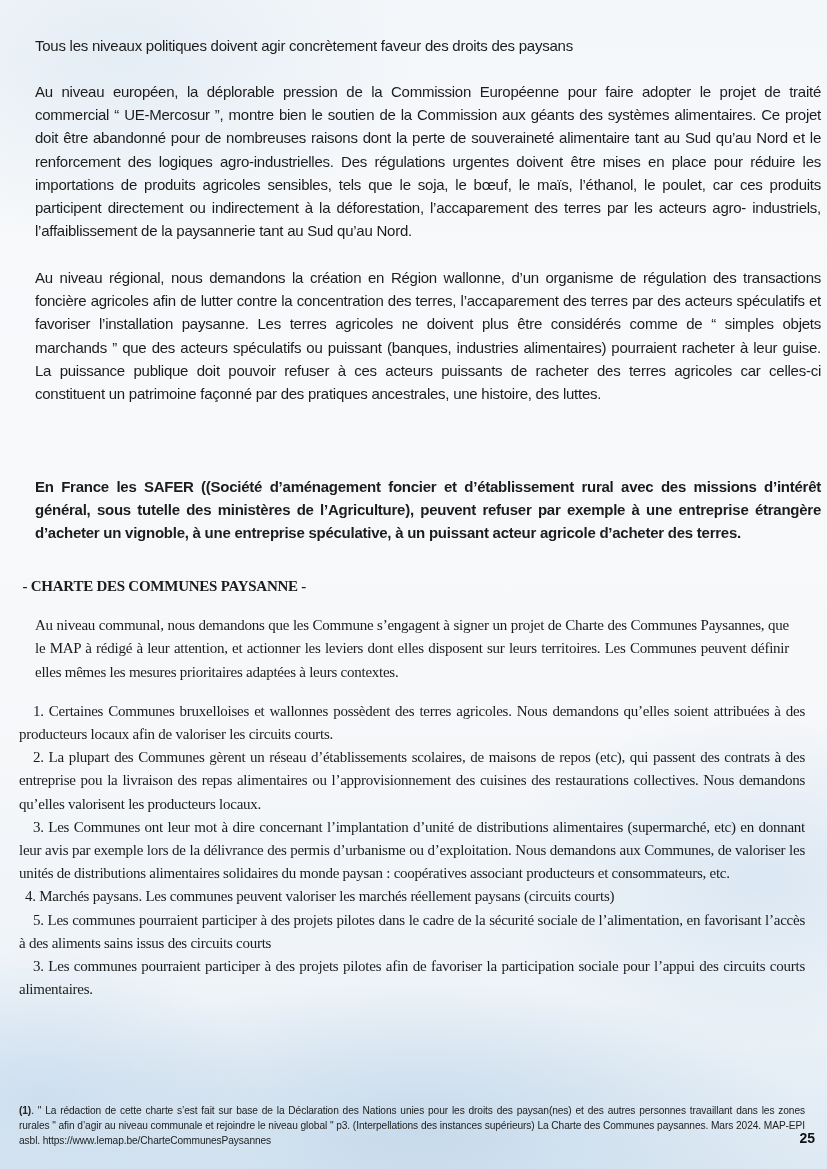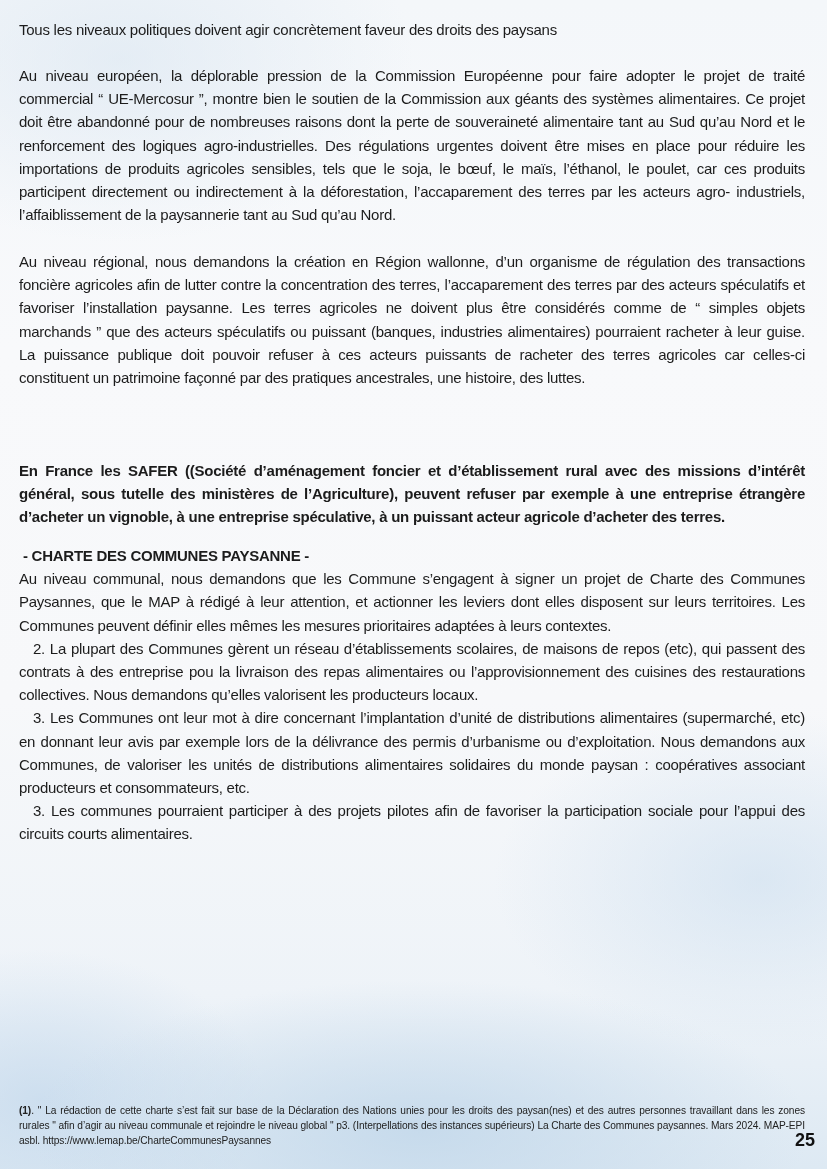--- a/index.html
+++ b/index.html
@@ -13,57 +13,60 @@
       linear-gradient(180deg, #f4f7fa 0%, #f8f9fb 30%, #f7f8fa 60%, #eef3f8 85%, #dde9f3 100%);
     color: #1c1c1c;
   }
   .page {
     position: absolute; left: 19px; top: 0; width: 786px;
     font-family: "Liberation Sans", sans-serif;
     font-size: 15px;
     line-height: 23.2px;
     letter-spacing: -0.25px;
   }
-  .p { margin: 0; text-align: justify; }
+  .p { margin: 16px; text-align: justify; }
   .intro { position: absolute; top: 18px; left: 0; width: 786px; text-align: left; }
   .block { position: absolute; left: 0; width: 786px; }
   b { font-weight: normal; }
   .heading { font-weight: bold; margin: 0; }
   .item { margin: 0; text-align: justify; text-indent: 14px; }
   .item.tight { text-indent: 6px; }
   .footnote {
     position: absolute; left: 19px; top: 1103px; width: 786px;
     font-family: "Liberation Sans", sans-serif;
     font-size: 10.2px; line-height: 15.2px; text-align: justify; color: #222;
     letter-spacing: -0.1px;
   }
   .footnote .ref { font-weight: bold; }
   .pagenum {
     position: absolute; right: 12px; top: 1130px;
     font-family: "Liberation Sans", sans-serif;
-    font-weight: bold; font-size: 18px; color: #111;
+    font-weight: bold; font-size: 14px; color: #111;
   }
 </style>
 </head>
 <body>
 
 <div class="page">
 
   <p class="p intro">Tous les niveaux politiques doivent agir concrètement faveur des droits des paysans</p>
 
   <p class="p block" style="top:64px;"><b>Au niveau européen, la déplorable pression de la Commission Européenne pour faire adopter le projet de traité commercial “ UE-Mercosur ”, montre bien le soutien de la Commission aux géants des systèmes alimentaires</b><span>. Ce projet doit être abandonné pour de nombreuses raisons dont la perte de souveraineté alimentaire tant au Sud qu’au Nord et le renforcement des logiques agro-industrielles. Des régulations urgentes doivent être mises en place pour réduire les importations de produits agricoles sensibles, tels que le soja, le bœuf, le maïs, l’éthanol, le poulet, car ces produits participent directement ou indirectement à la déforestation, l’accaparement des terres par les acteurs agro- industriels, l’affaiblissement de la paysannerie tant au Sud qu’au Nord.</span></p>
 
   <p class="p block" style="top:250px;"><b>Au niveau régional, nous demandons la création en Région wallonne, d’un organisme de régulation des transactions foncière agricoles afin de lutter contre la concentration des terres, l’accaparement des terres par des acteurs spéculatifs</b><span> et favoriser l’installation paysanne. Les terres agricoles ne doivent plus être considérés comme de “ simples objets marchands ” que des acteurs spéculatifs ou puissant (banques, industries alimentaires) pourraient racheter à leur guise. La puissance publique doit pouvoir refuser à ces acteurs puissants de racheter des terres agricoles car celles-ci constituent un patrimoine façonné par des pratiques ancestrales, une histoire, des luttes.</span></p>
 
   <p class="p block" style="top:459px;font-weight:bold;">En France les SAFER ((Société d’aménagement foncier et d’établissement rural avec des missions d’intérêt général, sous tutelle des ministères de l’Agriculture), peuvent refuser par exemple à une entreprise étrangère d’acheter un vignoble, à une entreprise spéculative, à un puissant acteur agricole d’acheter des terres.</p>
 
-  <div class="block" style="top:544px;">
+  <div class="block" style="top:575px;font-family:Liberation Serif, serif;">
     <p class="heading" style="white-space:pre;"> - CHARTE DES COMMUNES PAYSANNE -</p>
     <p class="p">Au niveau communal, nous demandons que les Commune s’engagent à signer un projet de Charte des Communes Paysannes, que le MAP à rédigé à leur attention, et actionner les leviers dont elles disposent sur leurs territoires. Les Communes peuvent définir elles mêmes les mesures prioritaires adaptées à leurs contextes.</p>
+    <p class="item">1. Certaines Communes bruxelloises et wallonnes possèdent des terres agricoles. Nous demandons qu’elles soient attribuées à des producteurs locaux afin de valoriser les circuits courts.</p>
     <p class="item">2. La plupart des Communes gèrent un réseau d’établissements scolaires, de maisons de repos (etc), qui passent des contrats à des entreprise pou la livraison des repas alimentaires ou l’approvisionnement des cuisines des restaurations collectives. Nous demandons qu’elles valorisent les producteurs locaux.</p>
     <p class="item">3. Les Communes ont leur mot à dire concernant l’implantation d’unité de distributions alimentaires (supermarché, etc) en donnant leur avis par exemple lors de la délivrance des permis d’urbanisme ou d’exploitation. Nous demandons aux Communes, de valoriser les unités de distributions alimentaires solidaires du monde paysan : coopératives associant producteurs et consommateurs, etc.</p>
+    <p class="item tight">4. Marchés paysans. Les communes peuvent valoriser les marchés réellement paysans (circuits courts)</p>
+    <p class="item">5. Les communes pourraient participer à des projets pilotes dans le cadre de la sécurité sociale de l’alimentation, en favorisant l’accès à des aliments sains issus des circuits courts</p>
     <p class="item">3. Les communes pourraient participer à des projets pilotes afin de favoriser la participation sociale pour l’appui des circuits courts alimentaires.</p>
   </div>
 </div>
 
 <div class="footnote"><span class="ref">(1)</span><span>. " La rédaction de cette charte s’est fait sur base de la Déclaration des Nations unies pour les droits des paysan(nes) et des autres personnes travaillant dans les zones rurales " afin d’agir au niveau communale et rejoindre le niveau global " p3. (Interpellations des instances supérieurs) La Charte des Communes paysannes. Mars 2024. MAP-EPI asbl. https://www.lemap.be/CharteCommunesPaysannes</span></div>
 
 <div class="pagenum">25</div>
 
 </body></html>

